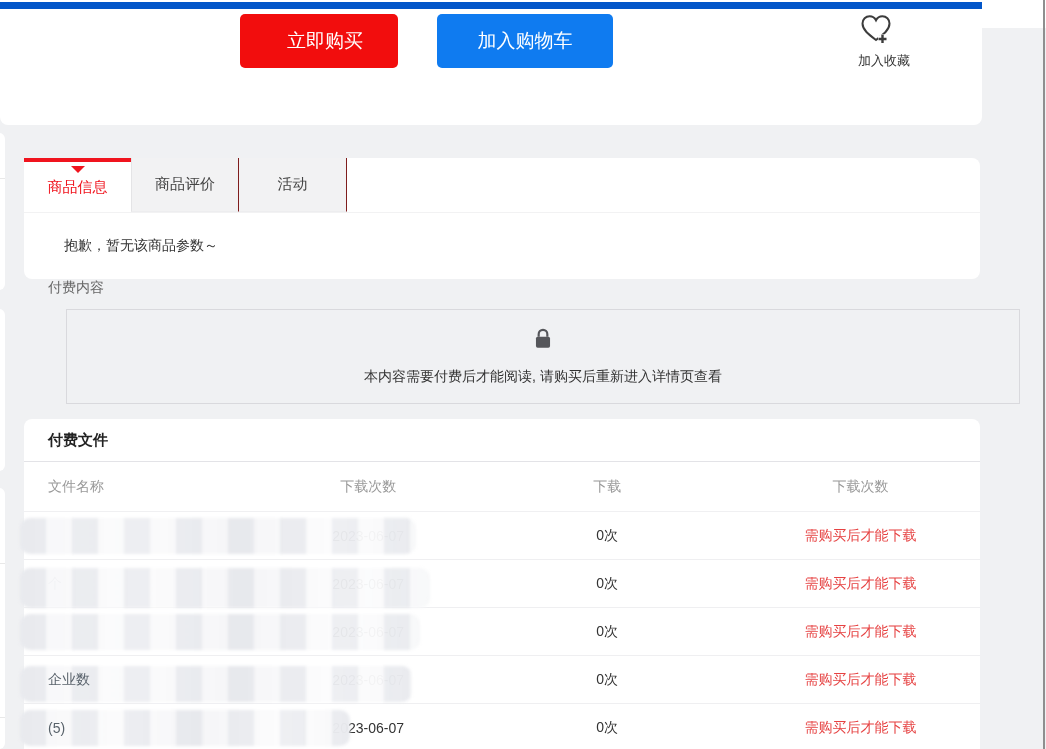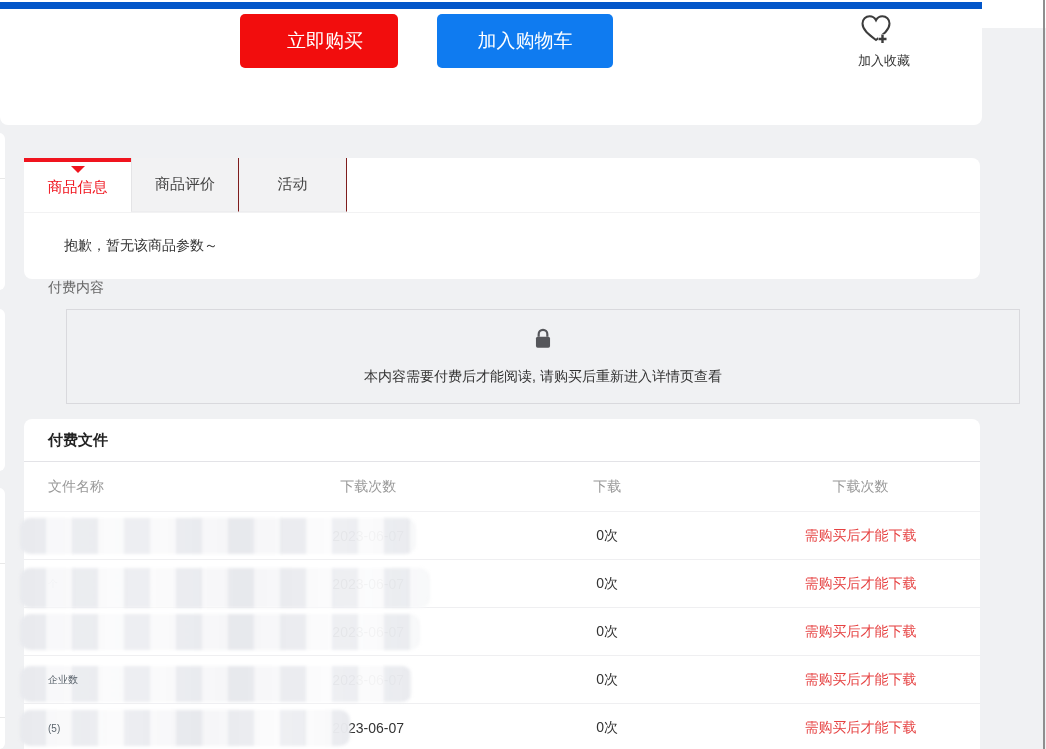--- a/index.html
+++ b/index.html
@@ -75,21 +75,21 @@
     font-size:15px;font-weight:bold;color:#222;border-bottom:1px solid #e3e3e7;
   }
   .grid-row{display:grid;grid-template-columns:25% 22% 28% 25%;align-items:center;}
   #files-header{height:50px;color:#999;font-size:14px;border-bottom:1px solid #f0f0f2;}
   .cell{text-align:center;font-size:14px;}
   .cell-name{text-align:left;padding-left:24px;position:relative;height:100%;}
   .file-row{height:48px;border-bottom:1px solid #efeff1;position:relative;}
   .file-row .dl{color:var(--download-red);}
   .partial{
     position:absolute;left:24px;top:50%;transform:translateY(-50%);
-    z-index:1;color:#3d4852;font-size:10px;white-space:nowrap;
+    z-index:1;color:#3d4852;font-size:14px;white-space:nowrap;
   }
   .partial.vis{z-index:3;opacity:.85;}
   .file-row:nth-of-type(5) .partial{left:130px;}
   .blob{
     position:absolute;z-index:2;left:-4px;top:6px;height:36px;border-radius:10px;
     background:
       repeating-linear-gradient(90deg, rgba(228,230,235,.55) 0 26px, rgba(255,255,255,.5) 26px 52px),
       linear-gradient(90deg, rgba(237,238,241,.95), rgba(247,247,249,.9) 30%,
         rgba(233,234,238,.95) 55%, rgba(249,249,251,.9) 80%, rgba(239,240,243,.95));
     filter:blur(1.5px);

